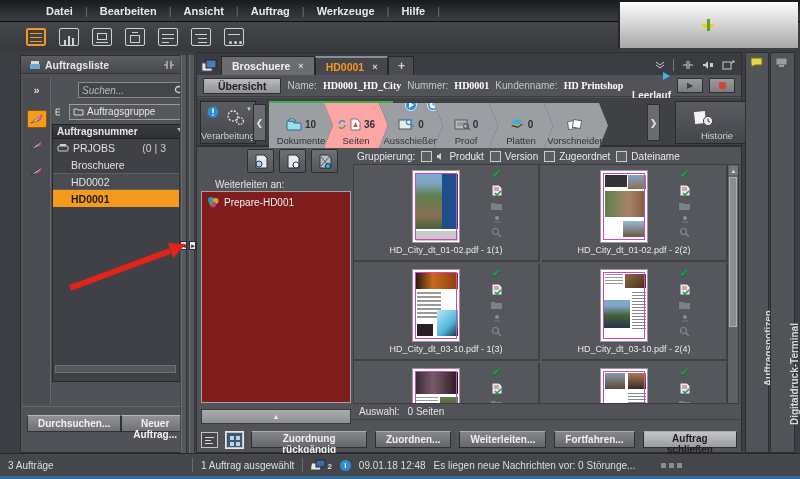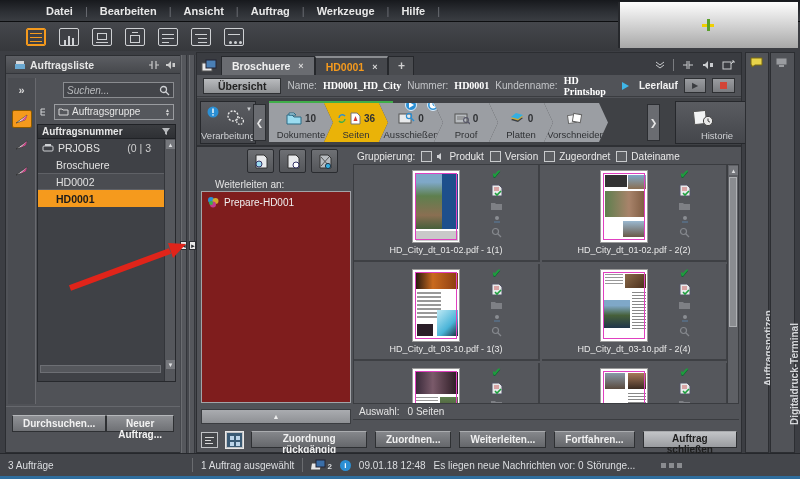--- a/index.html
+++ b/index.html
@@ -26,21 +26,21 @@
   
   #logo{left:618px;top:2px;width:180px;height:46px;
     background:linear-gradient(#fdfdfd,#cfcfcf 55%,#a8a8a8);
     border-left:2px solid #26282c;display:flex;align-items:center;justify-content:center;}
   #logo .word{color:var(--logo_navy,#1b3a6b);font-weight:bold;font-size:19px;letter-spacing:1px;}
   #logo .cross{position:relative;width:12px;height:12px;margin-right:2px;}
   #logo .cross:before{content:"";position:absolute;left:0;top:5px;width:12px;height:3px;background:#f0d000;}
   #logo .cross:after{content:"";position:absolute;left:5px;top:0;width:3px;height:12px;background:#5aa02a;}
 
   
-  #sidebar{left:5px;top:55px;width:176px;height:398px;background:#505257;border:1px solid #2c2e32;}
+  #sidebar{left:20px;top:55px;width:176px;height:398px;background:#505257;border:1px solid #2c2e32;}
   #sb-header{position:absolute;left:0;top:0;width:100%;height:18px;background:linear-gradient(#5c5e63,#46484c);
     display:flex;align-items:center;padding:0 4px;border-bottom:1px solid #33353a;}
   #sb-header .t{font-weight:bold;font-size:10.5px;margin-left:4px;flex:1;}
   .mini-ic{width:12px;height:10px;margin-left:4px;opacity:.9;}
   #sb-strip{position:absolute;left:2px;top:22px;width:28px;bottom:48px;background:#4a4c51;border-right:1px solid #68696e;
     display:flex;flex-direction:column;align-items:center;padding-top:6px;gap:8px;}
   #sb-strip .chev{color:#d8d8d8;font-size:11px;font-weight:bold;margin-bottom:6px;}
   .flag-btn{width:20px;height:18px;display:flex;align-items:center;justify-content:center;border-radius:2px;}
   .flag-btn.sel{background:var(--accent,#f59a1d);border:1px solid #8a5a00;}
   #sb-inner{position:absolute;left:31px;top:22px;right:2px;bottom:48px;background:#505257;}
@@ -84,38 +84,38 @@
     display:flex;align-items:center;justify-content:center;font-size:12px;font-weight:bold;}
   #tab-right{margin-left:auto;display:flex;align-items:center;gap:8px;padding:0 6px 4px 0;color:#c9cbce;}
   #tab-right .vdiv{width:1px;height:12px;background:#7a7c80;}
 
   #info-row{position:absolute;left:0;top:22px;width:100%;height:22px;background:#515358;border-bottom:1px solid #3a3c40;
     display:flex;align-items:center;gap:6px;padding:0 6px;}
   #btn-overview{background:linear-gradient(#b9bbbe,#8f9194);color:#222;font-weight:bold;border:1px solid #2e3033;
     padding:1px 14px;height:16px;font-size:10.5px;}
   .lbl{color:#c3c5c8;}
   .val{color:#fff;font-weight:bold;font-family:Liberation Serif, serif;}
-  #idle{margin-left:auto;display:flex;align-items:center;gap:9px;font-weight:bold;color:#f2f2f2;}
+  #idle{margin-left:auto;display:flex;align-items:flex-end;gap:9px;font-weight:bold;color:#f2f2f2;flex-direction:column;}
   .small-btn{width:26px;height:15px;background:linear-gradient(#9a9ca0,#7a7c80);border:1px solid #2e3033;
     display:flex;align-items:center;justify-content:center;font-size:8px;color:#3a3c40;}
   .small-btn .stop{width:7px;height:7px;background:#d24537;}
 
   
   #workflow{position:absolute;left:0;top:45px;width:100%;height:49px;background:#3f4145;border-bottom:2px solid #2e3034;}
   .wf-block{position:absolute;top:3px;height:43px;background:linear-gradient(#5a5c61,#44464b);border:1px solid #26282c;
     display:flex;flex-direction:column;align-items:center;justify-content:flex-end;padding-bottom:2px;color:#d8dadd;}
   .wf-block .cap{font-size:9.5px;color:#cfd1d4;}
   .wf-nav{position:absolute;top:6px;width:13px;height:37px;background:#6a6c71;border:1px solid #2c2e32;color:#e6e6e6;
     display:flex;align-items:center;justify-content:center;font-size:9px;}
   #steps{position:absolute;left:72px;top:5px;height:40px;display:flex;}
-  .step{position:relative;width:64px;height:39px;margin-left:-9px;background:#9b9ea3;
+  .step{position:relative;width:64px;height:45px;margin-left:-9px;background:#9b9ea3;
     clip-path:polygon(0 0,55px 0,64px 50%,55px 100%,0 100%,9px 50%);
     display:flex;flex-direction:column;align-items:center;justify-content:flex-end;padding-bottom:2px;color:#2f3134;}
   .step:first-child{margin-left:0;clip-path:polygon(0 0,55px 0,64px 50%,55px 100%,0 100%);}
-  .step.on{background:#eab308;}
+  .step.on{background:#fca5a5;}
   .step .cap{font-size:9.5px;}
   .step .mid{display:flex;align-items:center;gap:3px;height:22px;font-size:10px;font-weight:bold;}
   #wf-progress{position:absolute;left:72px;top:3px;width:124px;height:3px;background:var(--progress,#3fae49);}
   .badge{position:absolute;top:-4px;width:12px;height:12px;border-radius:50%;background:#2b8fd4;border:1px solid #dfeffc;
     display:flex;align-items:center;justify-content:center;}
 
   
   #grouping{position:absolute;left:156px;top:95px;right:2px;height:17px;display:flex;align-items:center;gap:6px;padding-left:4px;}
   .chk{width:11px;height:11px;border:1px solid #c8cacc;background:#5c5e62;}
   .gopt{display:flex;align-items:center;gap:4px;color:#e8e8e8;}

